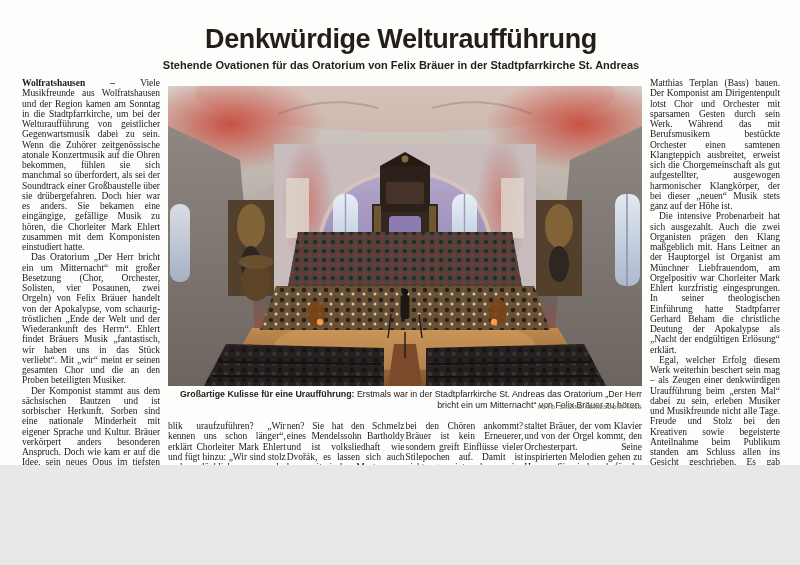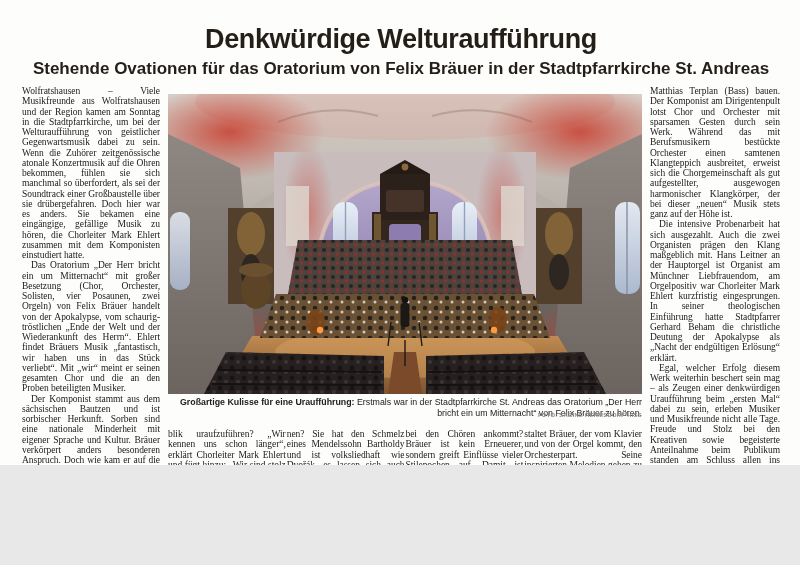--- a/index.html
+++ b/index.html
@@ -15,33 +15,33 @@
     margin:0 auto;
   }
   header{ text-align:center; margin:0 0 7px 0; }
   h1{
     font-family:"Liberation Sans", sans-serif;
     font-size:27px; font-weight:bold; letter-spacing:-0.4px;
     margin:0; color:#241e19;
   }
   h2{
     font-family:"Liberation Sans", sans-serif;
-    font-size:17px; font-weight:bold; margin:4px 0 0 0; color:#241e19;
+    font-size:11px; font-weight:bold; margin:4px 0 0 0; color:#241e19;
   }
   .content{ display:flex; gap:8px; align-items:flex-start; }
   .textcol{
     font-size:9.5px; line-height:10.25px; text-align:justify;
     letter-spacing:-0.05px; overflow:hidden;
   }
   .col1{ width:138px; height:486px; }
   .col6{ flex:1; height:486px; }
   .middle{ width:474px; flex:0 0 474px; }
   .textcol p{ margin:0; }
   .textcol p.indent{ text-indent:9px; }
-  .lead-in{ font-weight:normal; }
+  .lead-in{ font-weight:bold; }
   .byline{
     float:right; font-family:Liberation Mono, monospace;
     font-weight:bold; font-size:11px; letter-spacing:0.2px; margin-top:1.5px;
   }
   figure{ margin:8px 0 0 0; }
   .photo-box{ width:474px; height:300px; overflow:hidden; background:#6a625d; }
   .caption{
     position:relative;
     font-family:"Liberation Sans", sans-serif;
     font-size:8.8px; line-height:10.8px; text-align:right;

